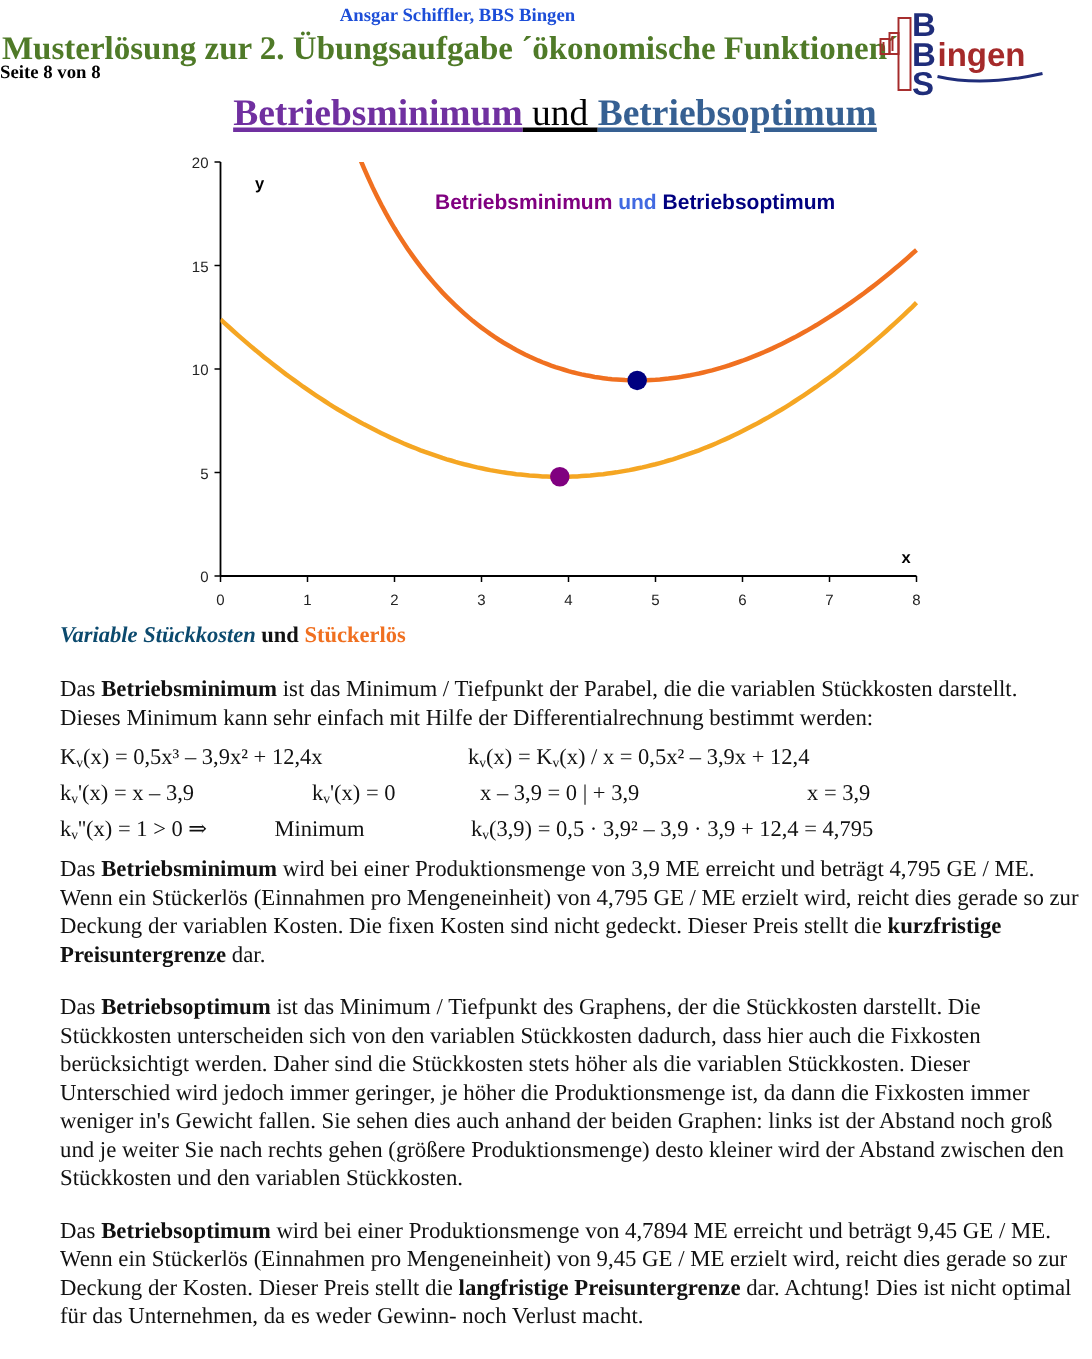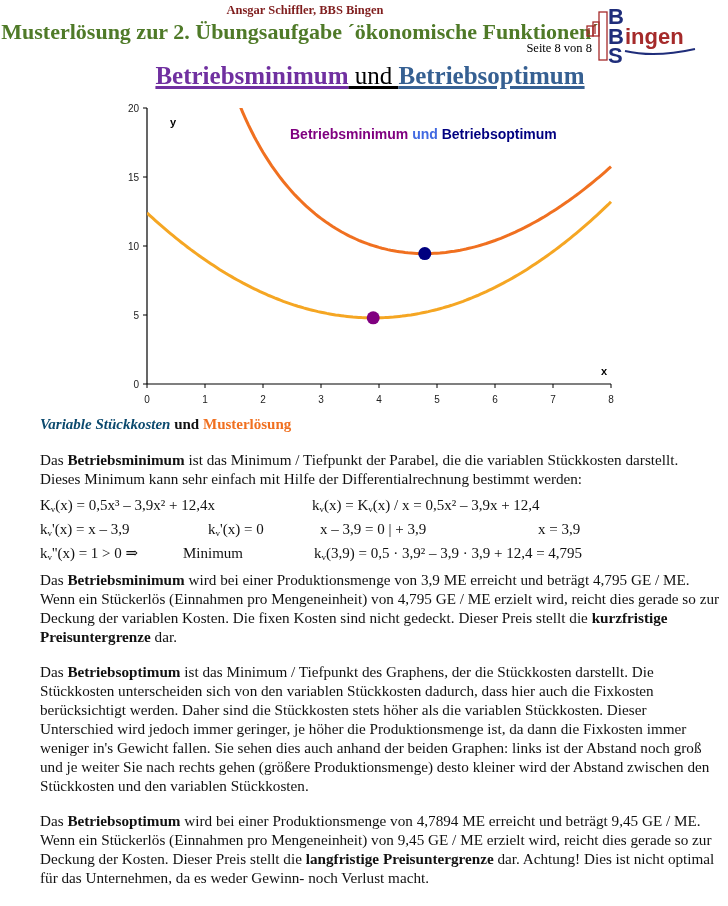--- a/index.html
+++ b/index.html
@@ -1,23 +1,23 @@
 <!DOCTYPE html>
 <html><head>
 <meta charset="utf-8">
 <style>
   html, body { margin: 0; padding: 0; background: #ffffff; }
   body { width: 728px; height: 906px; position: relative; overflow: hidden;
          font-family: "Liberation Serif", "DejaVu Serif", serif; color: #111; }
   .hdr-author { position: absolute; top: 3px; left: 0; width: 610px; text-align: center;
-                font-weight: bold; font-size: 12.5px; color: #7f1d1d; }
+                font-weight: bold; font-size: 12.5px; color: #1d4ed8; }
   .hdr-title { position: absolute; top: 19px; left: 0; width: 600px; text-align: center;
                font-weight: bold; font-size: 22px; color: #4f7a28; }
-  .hdr-page { position: absolute; top: 41px; left: 0; width: 592px; text-align: right;
-              font-weight: normal; font-size: 12.5px; color: #000; }
+  .hdr-page { position: absolute; top: 41px; left: 0; width: 592px; text-align: left;
+              font-weight: bold; font-size: 12.5px; color: #000; }
   .logo { position: absolute; left: 585px; top: 2px; width: 140px; height: 62px; }
   .main-title { position: absolute; top: 62px; left: 0; width: 740px; text-align: center;
                 font-weight: bold; font-size: 25px; }
   .main-title .t1 { color: #7030a0; text-decoration: underline; text-decoration-thickness: 3px; }
   .main-title .t2 { color: #000; font-weight: normal; text-decoration: underline; text-decoration-thickness: 3px; }
   .main-title .t3 { color: #366092; text-decoration: underline; text-decoration-thickness: 3px; }
   .chart { position: absolute; left: 110px; top: 98px; width: 520px; height: 312px; }
   .chart svg text { font-family: "Liberation Sans", "DejaVu Sans", sans-serif; }
   .content { position: absolute; left: 40px; top: 415px; width: 680px; font-size: 15.2px; line-height: 19px; }
   .sec-title { font-weight: bold; font-size: 15px; margin-bottom: 8px; }
@@ -96,21 +96,21 @@
       <text x="180" y="41" font-size="14" font-weight="bold"><tspan fill="#800080">Betriebsminimum</tspan><tspan fill="#4169e1"> und </tspan><tspan fill="#000080">Betriebsoptimum</tspan></text>
       <path d="M37.0 114.9 L39.9 117.6 L42.8 120.2 L45.7 122.8 L48.6 125.4 L51.5 127.9 L54.4 130.4 L57.3 132.9 L60.2 135.3 L63.1 137.7 L66.0 140.1 L68.9 142.4 L71.8 144.7 L74.7 146.9 L77.6 149.2 L80.5 151.4 L83.4 153.5 L86.3 155.6 L89.2 157.7 L92.1 159.8 L95.0 161.8 L97.9 163.8 L100.8 165.7 L103.7 167.6 L106.6 169.5 L109.5 171.4 L112.4 173.2 L115.3 175.0 L118.2 176.7 L121.1 178.4 L124.0 180.1 L126.9 181.7 L129.8 183.3 L132.7 184.9 L135.6 186.4 L138.5 187.9 L141.4 189.4 L144.3 190.8 L147.2 192.2 L150.1 193.6 L153.0 194.9 L155.9 196.2 L158.8 197.5 L161.7 198.7 L164.6 199.9 L167.5 201.0 L170.4 202.2 L173.3 203.3 L176.2 204.3 L179.1 205.3 L182.0 206.3 L184.9 207.3 L187.8 208.2 L190.7 209.0 L193.6 209.9 L196.5 210.7 L199.4 211.5 L202.3 212.2 L205.2 212.9 L208.1 213.6 L211.0 214.2 L213.9 214.8 L216.8 215.4 L219.7 215.9 L222.6 216.4 L225.5 216.9 L228.4 217.3 L231.3 217.7 L234.2 218.1 L237.1 218.4 L240.0 218.7 L242.9 219.0 L245.8 219.2 L248.7 219.4 L251.6 219.6 L254.5 219.7 L257.4 219.8 L260.3 219.8 L263.2 219.8 L266.1 219.8 L269.0 219.8 L271.9 219.7 L274.8 219.6 L277.7 219.4 L280.6 219.2 L283.5 219.0 L286.4 218.7 L289.3 218.4 L292.2 218.1 L295.1 217.7 L298.0 217.3 L300.9 216.9 L303.8 216.4 L306.7 215.9 L309.6 215.4 L312.5 214.8 L315.4 214.2 L318.3 213.6 L321.2 212.9 L324.1 212.2 L327.0 211.5 L329.9 210.7 L332.8 209.9 L335.7 209.0 L338.6 208.2 L341.5 207.3 L344.4 206.3 L347.3 205.3 L350.2 204.3 L353.1 203.3 L356.0 202.2 L358.9 201.0 L361.8 199.9 L364.7 198.7 L367.6 197.5 L370.5 196.2 L373.4 194.9 L376.3 193.6 L379.2 192.2 L382.1 190.8 L385.0 189.4 L387.9 187.9 L390.8 186.4 L393.7 184.9 L396.6 183.3 L399.5 181.7 L402.4 180.1 L405.3 178.4 L408.2 176.7 L411.1 175.0 L414.0 173.2 L416.9 171.4 L419.8 169.5 L422.7 167.6 L425.6 165.7 L428.5 163.8 L431.4 161.8 L434.3 159.8 L437.2 157.7 L440.1 155.6 L443.0 153.5 L445.9 151.4 L448.8 149.2 L451.7 146.9 L454.6 144.7 L457.5 142.4 L460.4 140.1 L463.3 137.7 L466.2 135.3 L469.1 132.9 L472.0 130.4 L474.9 127.9 L477.8 125.4 L480.7 122.8 L483.6 120.2 L486.5 117.6 L489.4 114.9 L492.3 112.2 L495.2 109.4 L498.1 106.7 L501.0 103.8 " fill="none" stroke="#f5a623" stroke-width="3" clip-path="url(#plotclip)"></path>
       <path d="M106.6 -65.1 L109.5 -53.8 L112.4 -43.4 L115.3 -33.6 L118.2 -24.4 L121.1 -15.7 L124.0 -7.6 L126.9 0.1 L129.8 7.4 L132.7 14.3 L135.6 20.8 L138.5 27.1 L141.4 33.0 L144.3 38.7 L147.2 44.1 L150.1 49.2 L153.0 54.2 L155.9 58.9 L158.8 63.4 L161.7 67.8 L164.6 71.9 L167.5 75.9 L170.4 79.8 L173.3 83.5 L176.2 87.0 L179.1 90.4 L182.0 93.7 L184.9 96.9 L187.8 99.9 L190.7 102.8 L193.6 105.6 L196.5 108.3 L199.4 110.9 L202.3 113.4 L205.2 115.9 L208.1 118.2 L211.0 120.4 L213.9 122.5 L216.8 124.6 L219.7 126.6 L222.6 128.5 L225.5 130.3 L228.4 132.0 L231.3 133.7 L234.2 135.3 L237.1 136.8 L240.0 138.3 L242.9 139.7 L245.8 141.0 L248.7 142.3 L251.6 143.5 L254.5 144.6 L257.4 145.7 L260.3 146.7 L263.2 147.6 L266.1 148.5 L269.0 149.4 L271.9 150.2 L274.8 150.9 L277.7 151.6 L280.6 152.2 L283.5 152.7 L286.4 153.3 L289.3 153.7 L292.2 154.1 L295.1 154.5 L298.0 154.8 L300.9 155.0 L303.8 155.2 L306.7 155.4 L309.6 155.5 L312.5 155.6 L315.4 155.6 L318.3 155.6 L321.2 155.5 L324.1 155.3 L327.0 155.2 L329.9 155.0 L332.8 154.7 L335.7 154.4 L338.6 154.0 L341.5 153.6 L344.4 153.2 L347.3 152.7 L350.2 152.2 L353.1 151.6 L356.0 151.0 L358.9 150.3 L361.8 149.6 L364.7 148.9 L367.6 148.1 L370.5 147.3 L373.4 146.4 L376.3 145.5 L379.2 144.5 L382.1 143.5 L385.0 142.5 L387.9 141.4 L390.8 140.3 L393.7 139.1 L396.6 137.9 L399.5 136.7 L402.4 135.4 L405.3 134.1 L408.2 132.7 L411.1 131.3 L414.0 129.9 L416.9 128.4 L419.8 126.9 L422.7 125.3 L425.6 123.7 L428.5 122.1 L431.4 120.4 L434.3 118.7 L437.2 116.9 L440.1 115.1 L443.0 113.3 L445.9 111.4 L448.8 109.5 L451.7 107.6 L454.6 105.6 L457.5 103.6 L460.4 101.5 L463.3 99.4 L466.2 97.3 L469.1 95.1 L472.0 92.9 L474.9 90.6 L477.8 88.3 L480.7 86.0 L483.6 83.6 L486.5 81.2 L489.4 78.8 L492.3 76.3 L495.2 73.8 L498.1 71.2 L501.0 68.7 " fill="none" stroke="#f07020" stroke-width="3" clip-path="url(#plotclip)"></path>
       <circle cx="263.2" cy="219.829" r="6.5" fill="#800080"></circle>
       <circle cx="314.7852" cy="155.59" r="6.5" fill="#000080"></circle>
     </svg>
 </div>
 
 <div class="content">
   <div class="sec-title">
-    <span class="orange1">Variable Stückkosten</span><span> und </span><span class="orange2">Musterlösung</span>
+    <span class="orange1">Variable Stückkosten</span><span> und </span><span class="orange2">Stückerlös</span>
   </div>
 
   <p>
     <span>Das </span><b>Betriebsminimum</b><span> ist das Minimum / Tiefpunkt der Parabel, die die variablen Stückkosten darstellt. Dieses Minimum kann sehr einfach mit Hilfe der Differentialrechnung bestimmt werden:</span>
   </p>
 
   <div>
     <div class="formula-row">
       <span style="left:0">K<sub>v</sub>(x) <span style="position:static">= 0,5x³ – 3,9x² + 12,4x</span></span>
       <span style="left:272px">k<sub>v</sub>(x)  <span style="position:static">= K</span><sub>v</sub><span style="position:static">(x) / x =  0,5x²  – 3,9x + 12,4</span></span>

